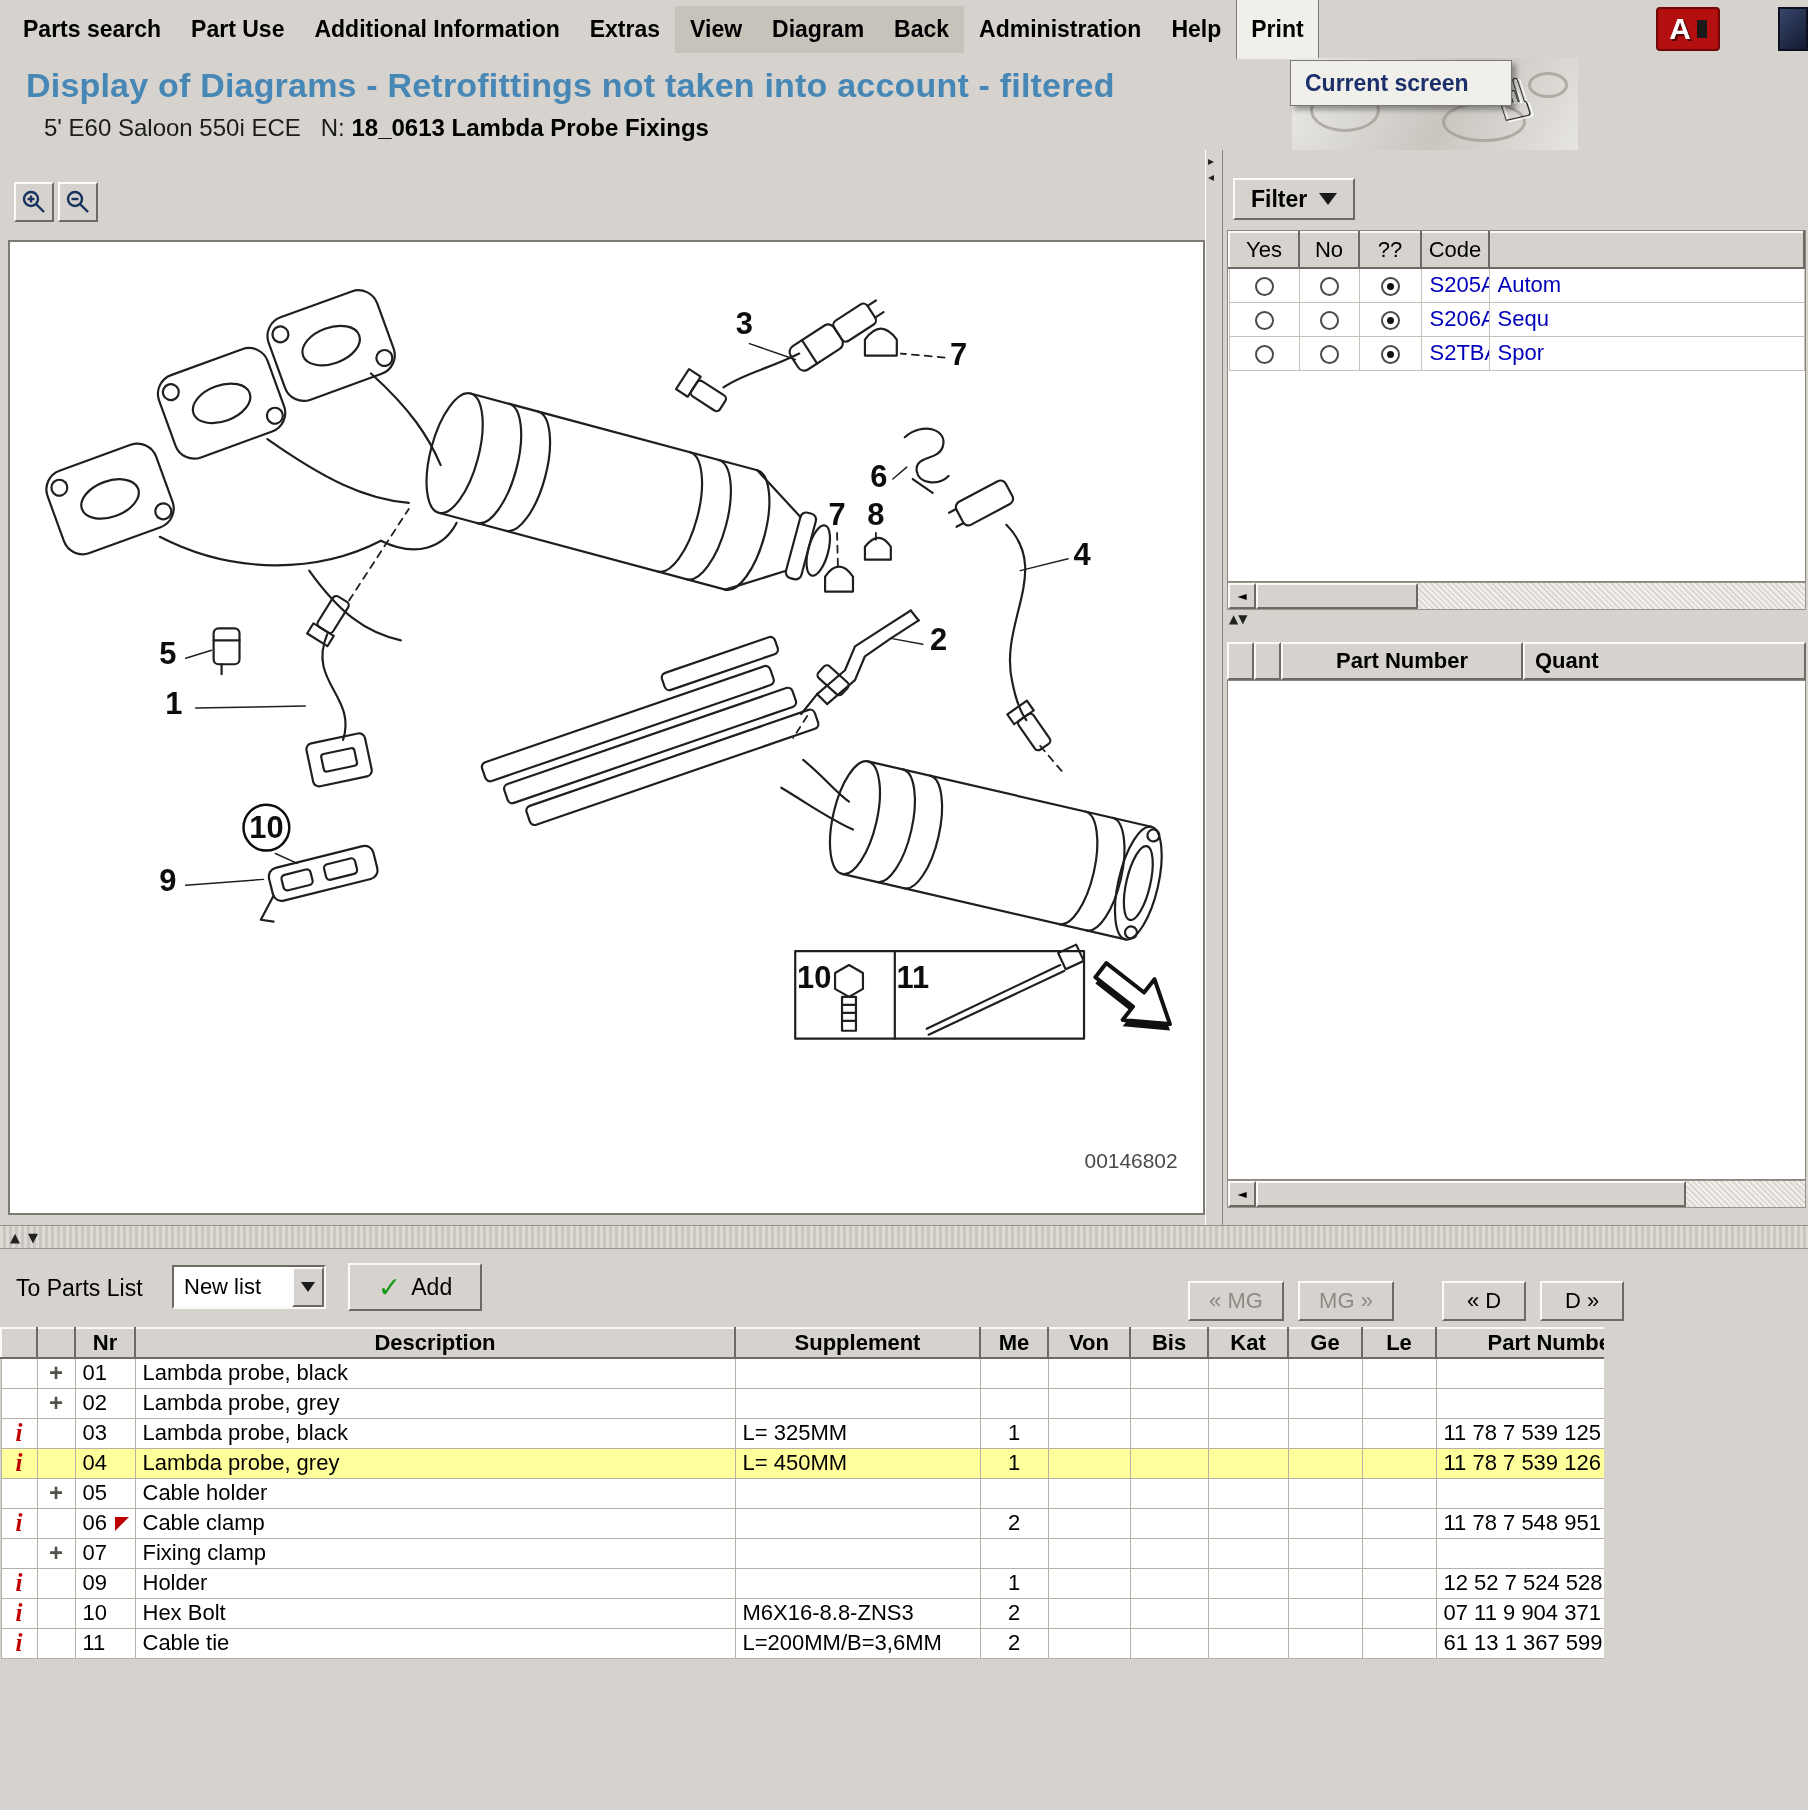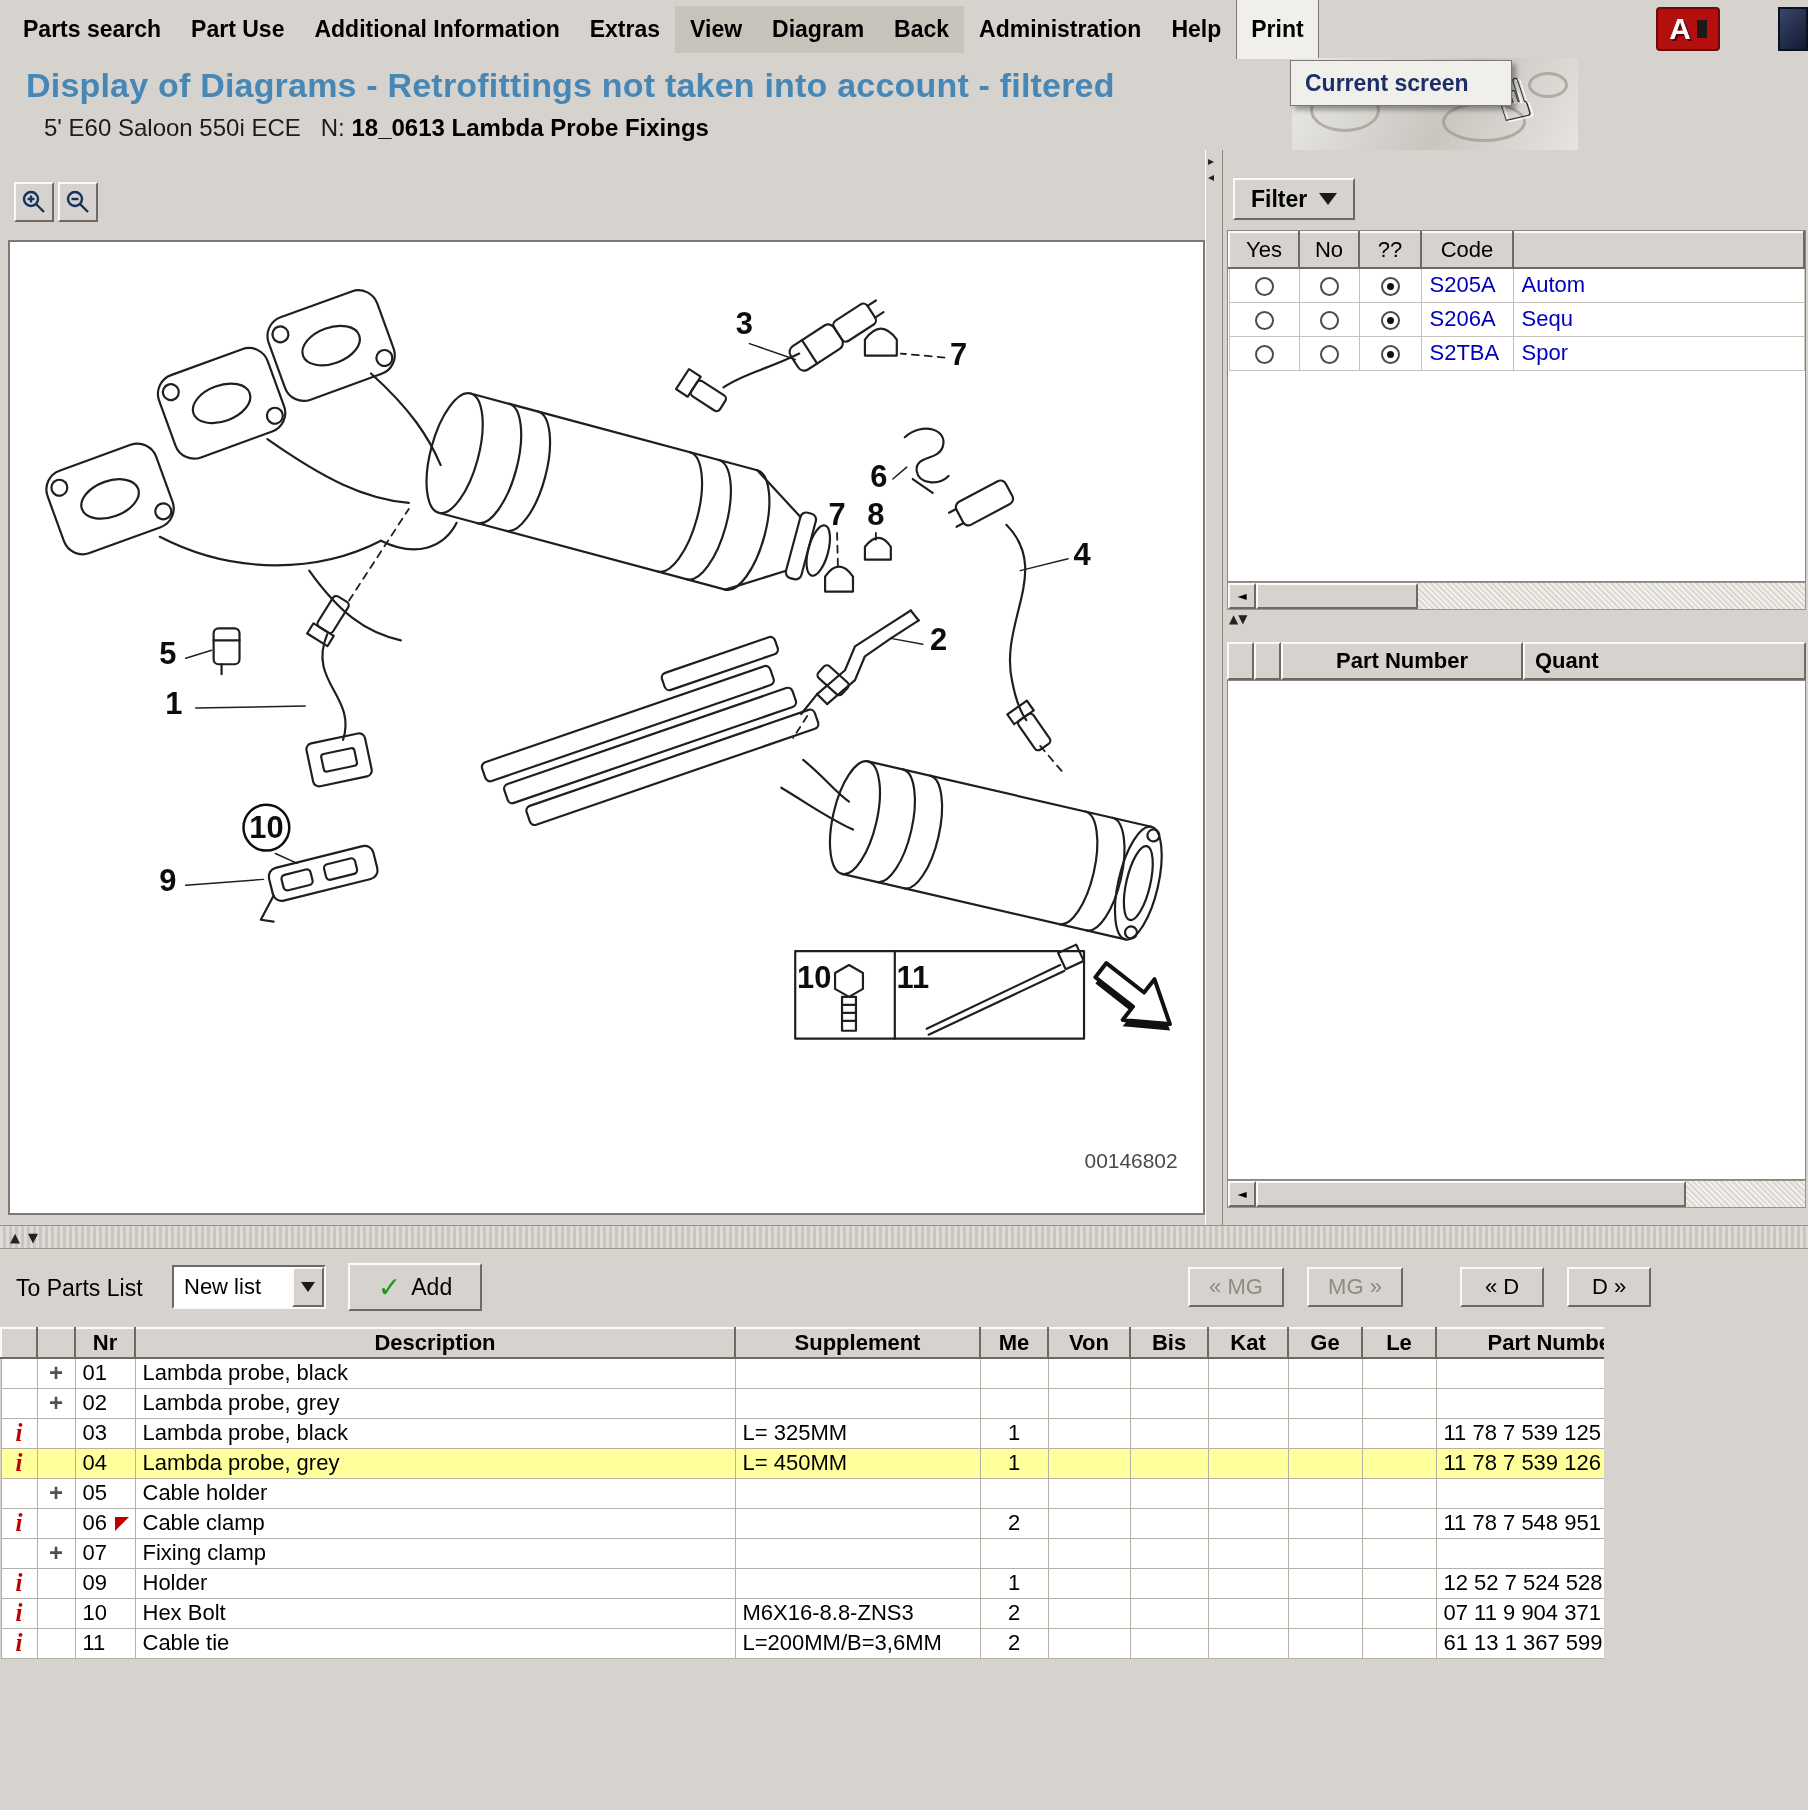--- a/index.html
+++ b/index.html
@@ -62,21 +62,21 @@
   .h-splitter .tri{position:absolute;top:4px;font-size:13px;color:#222;font-family:"DejaVu Sans",sans-serif}
   .h-splitter .t1{left:10px}.h-splitter .t2{left:28px}
 
   
   .right-panel{position:absolute;left:1223px;top:150px;width:585px;height:1075px;background:var(--window_bg,#d6d3ce)}
   .filter-btn{position:absolute;left:10px;top:28px;height:42px;padding:0 16px;font-weight:700;font-size:23px;display:flex;align-items:center;gap:12px;cursor:pointer}
   .caret-down{width:0;height:0;border-left:9px solid transparent;border-right:9px solid transparent;border-top:12px solid #1a1a1a}
   .filter-area{position:absolute;left:4px;top:80px;width:579px;height:352px;background:#fff;border:1px solid #8a867e}
   .filter-table{width:100%;border-collapse:collapse;font-size:22px;table-layout:fixed}
   .filter-table th{background:var(--window_bg,#d6d3ce);font-weight:400;border:2px solid;border-color:#fbfaf8 #6e6a63 #6e6a63 #fbfaf8;height:36px}
-  .fc0{width:70px}.fc1{width:60px}.fc2{width:62px}.fc3{width:92px}
+  .fc0{width:70px}.fc1{width:60px}.fc2{width:62px}.fc3{width:68px}
   .filter-table td{border:1px solid #c6c2ba;height:34px;text-align:center;background:#fff}
   .filter-table .code-cell,.filter-table .desc-cell{color:var(--link_blue,#0000bb);text-align:left;padding-left:8px;overflow:hidden;white-space:nowrap}
   .radio{display:inline-block;width:19px;height:19px;border-radius:50%;border:2px solid #4a4a4a;background:#fff;position:relative;vertical-align:middle;cursor:pointer}
   .radio.on::after{content:"";position:absolute;left:4px;top:4px;width:7px;height:7px;border-radius:50%;background:#111}
   .hscroll{position:absolute;left:4px;width:579px;height:28px;border:1px solid #98948c;background:#e9e7e2;display:flex}
   .hs1{top:432px}.hs2{top:1030px}
   .sb-btn{width:28px;height:100%;display:flex;align-items:center;justify-content:center;font-size:12px;cursor:pointer;font-family:"DejaVu Sans",sans-serif}
   .sb-btn.lft::before{content:"◄"}
   .sb-thumb{height:100%;cursor:pointer}
   .hs1 .sb-thumb{width:162px}
@@ -89,21 +89,21 @@
   .result-body{position:absolute;left:4px;top:530px;width:579px;height:500px;background:#fff;border:1px solid #8a867e}
 
   
   .parts-bar{position:absolute;left:0;top:1249px;width:1808px;height:78px;background:var(--window_bg,#d6d3ce)}
   .tpl-label{position:absolute;left:16px;top:26px;font-size:23px}
   .list-select{position:absolute;left:172px;top:16px;width:154px;height:44px;background:#fff;display:flex;align-items:center;padding-left:10px;font-size:22px;cursor:pointer}
   .dd-btn{margin-left:auto;width:32px;height:100%;display:flex;align-items:center;justify-content:center;cursor:pointer}
   .dd-btn .caret-down{border-left-width:7px;border-right-width:7px;border-top-width:10px}
   .add-btn{position:absolute;left:348px;top:14px;width:134px;height:48px;display:flex;align-items:center;justify-content:center;gap:10px;font-size:23px;cursor:pointer}
   .check-icon::before{content:"✓";color:#189a18;font-weight:700;font-size:28px;font-family:"DejaVu Sans",sans-serif}
-  .nav-group{position:absolute;left:1188px;top:18px;display:flex;gap:23px}
+  .nav-group{position:absolute;left:1188px;top:32px;display:flex;gap:14px}
   .nav-btn{height:40px;min-width:96px;font-size:22px;cursor:pointer}
   .nav-btn.disabled{color:#8f8b84}
   .nav-btn:nth-child(3){margin-left:34px;min-width:84px}
   .nav-btn:nth-child(4){min-width:84px}
 
   
   .parts-wrap{position:absolute;left:0;top:1327px;width:1604px;height:483px;overflow:hidden;background:var(--window_bg,#d6d3ce)}
   table.parts{border-collapse:collapse;table-layout:fixed;width:1808px;font-size:22px}
   table.parts th{height:30px;background:var(--window_bg,#d6d3ce);font-weight:700;border:2px solid;border-color:#fbfaf8 #6e6a63 #6e6a63 #fbfaf8;overflow:hidden;white-space:nowrap}
   table.parts td{height:30px;background:#fff;border:1px solid #b5b1a9;padding:0 7px;overflow:hidden;white-space:nowrap}

